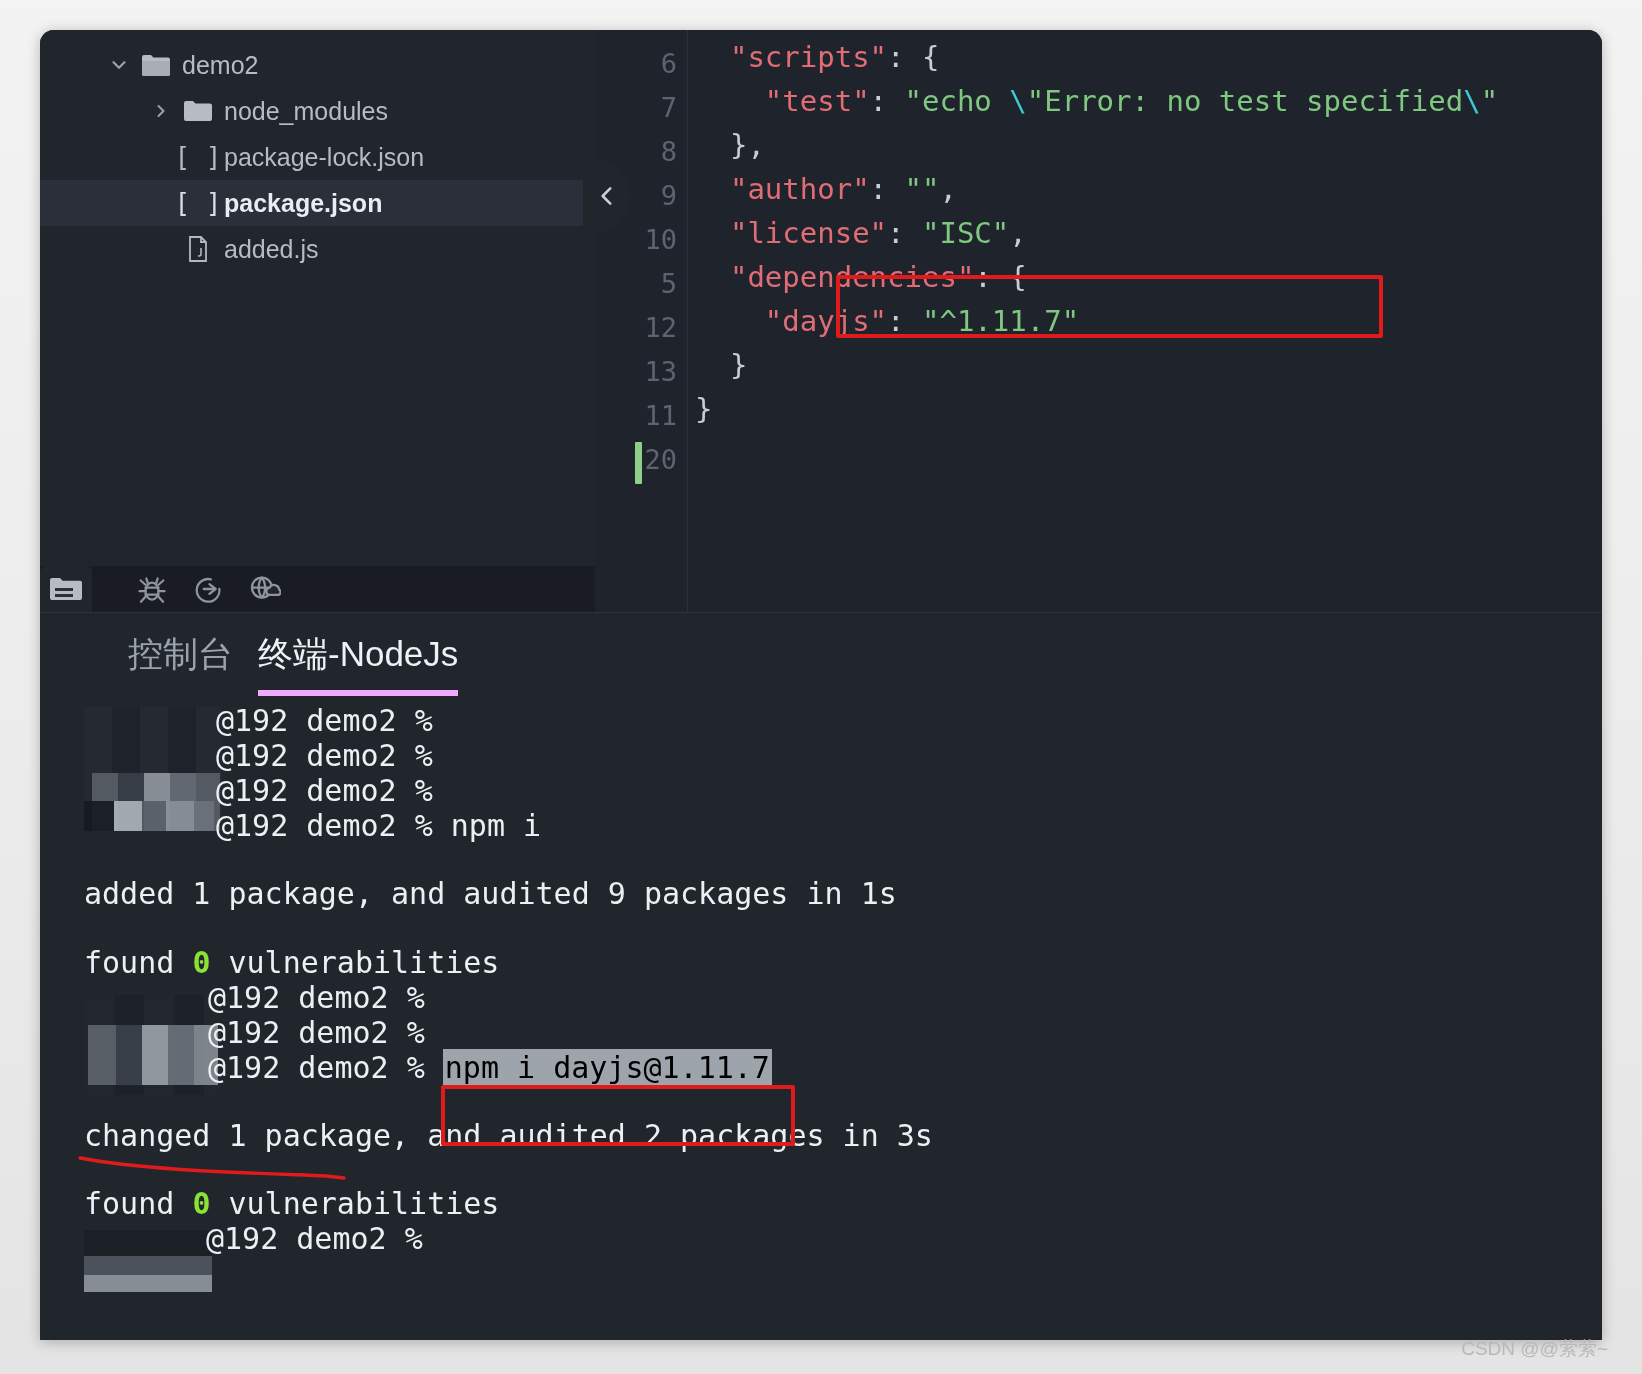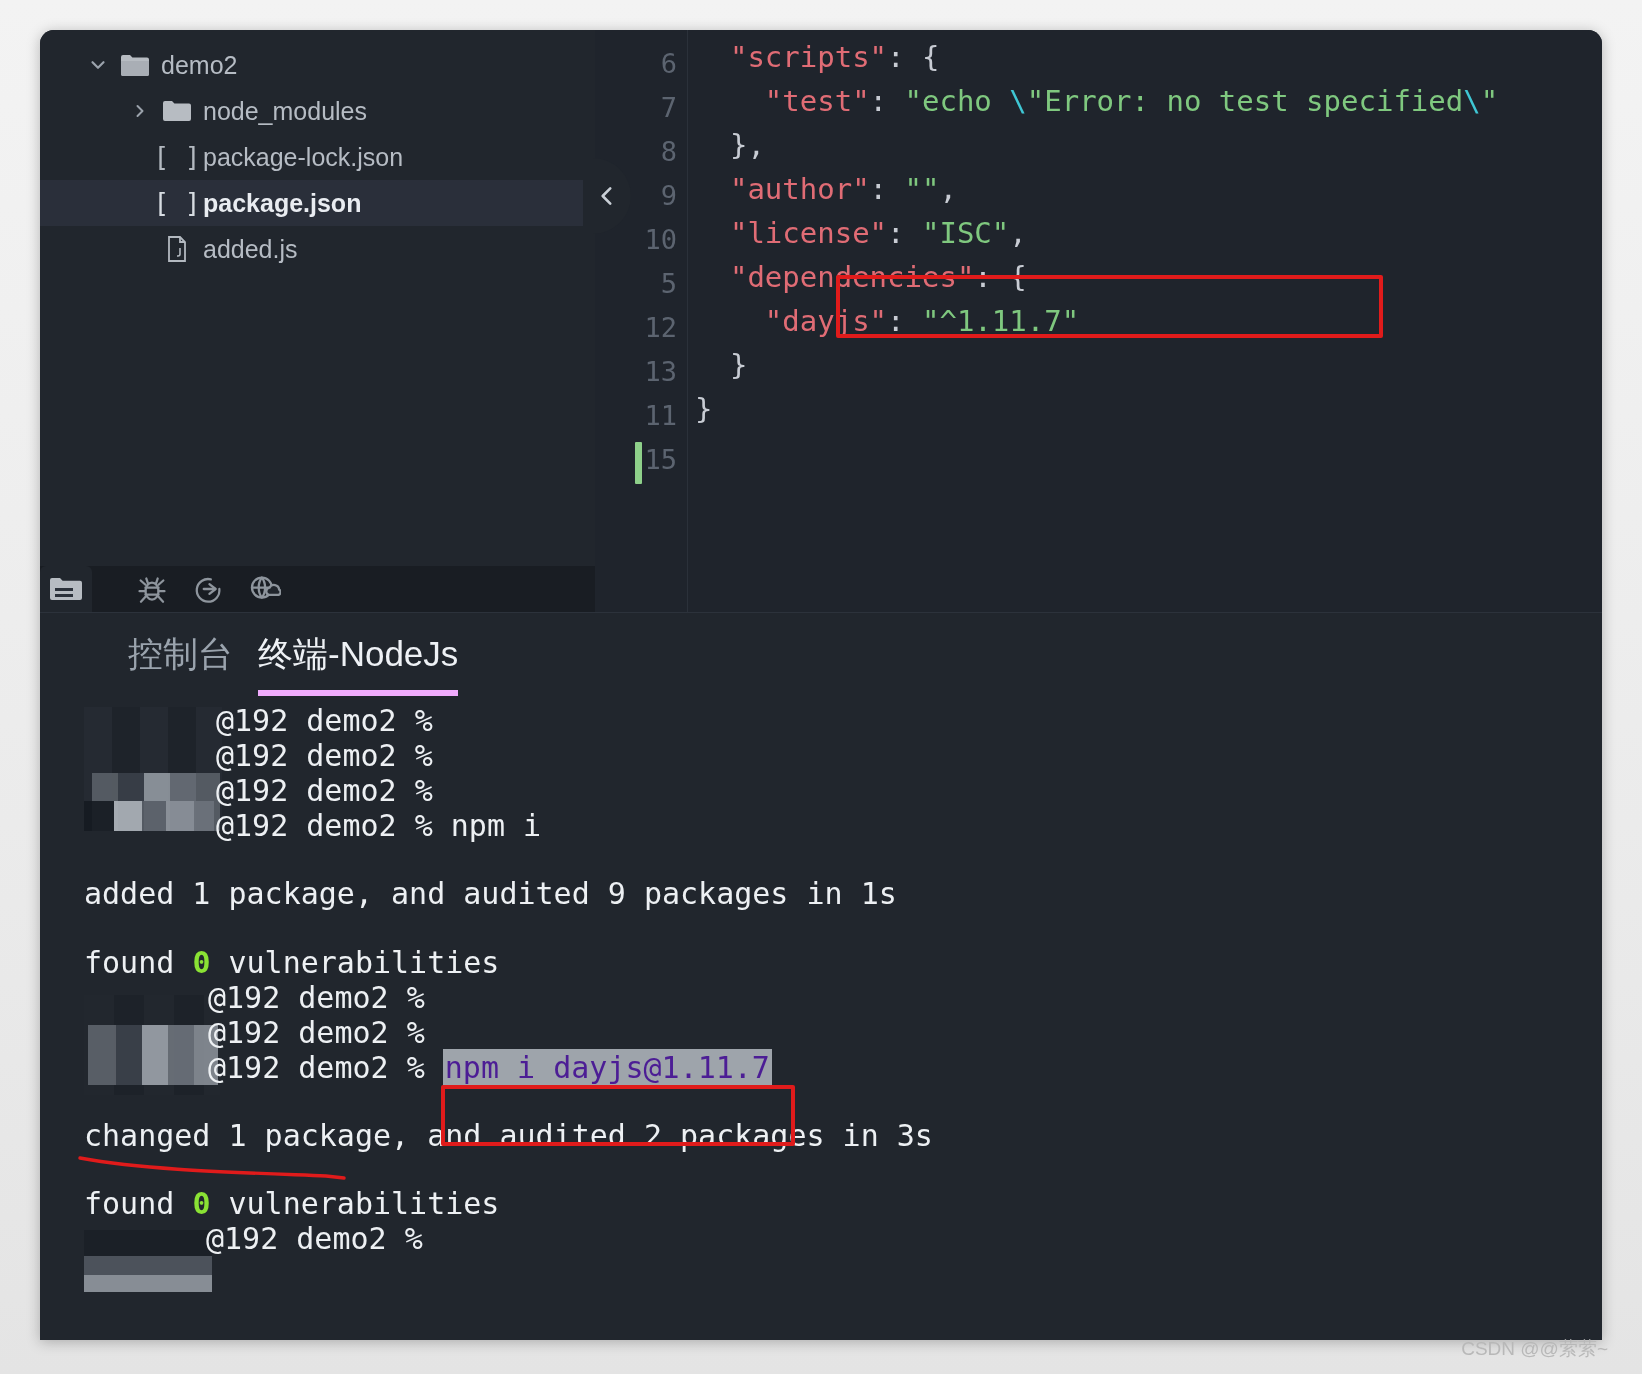--- a/index.html
+++ b/index.html
@@ -24,21 +24,21 @@
   #upper{
     position:absolute;left:0;top:0;width:100%;height:582px;
   }
   #tree{
     position:absolute;left:0;top:0;width:555px;height:582px;
     background:#21262d;
   }
   .tree-row{
     display:flex;align-items:center;
     height:46px;
-    padding-left:1px;
+    padding-left:22px;
     color:#b6bcc4;
     font-size:25px;
     white-space:nowrap;
     cursor:default;
   }
   .tree-row.selected{background:#2a2f3a;color:#e9ecf1;font-weight:bold;}
   .twisty{
     width:34px;flex:0 0 34px;display:flex;align-items:center;justify-content:center;
     color:#9aa2ab;font-size:22px;
   }
@@ -131,21 +131,21 @@
     color:#edf0f3;
     overflow:hidden;
   }
   .tline{position:absolute;left:44px;white-space:pre;}
   .gr{color:#8ae234;font-weight:bold;}
   .blur{
     position:absolute;
     filter:blur(0px);
     image-rendering:pixelated;
   }
-  .sel{background:#9ea4ab;color:#4c1d95;padding:1px 2px;}
+  .sel{background:#9ea4ab;color:#000000;padding:1px 2px;}
   #redbox-term{
     position:absolute;left:401px;top:1055px;width:346px;height:53px;
     border:4px solid #e01b1b;border-radius:2px;pointer-events:none;z-index:9;
   }
   #watermark{
     position:absolute;right:34px;bottom:12px;
     color:#b8b8b8;font-size:19px;
     font-family:"Liberation Sans", sans-serif;
   }
   svg{display:block;}
@@ -223,21 +223,21 @@
       <div id="gutter">
         <span class="lnum" style="top:18px">6</span>
         <span class="lnum" style="top:62px">7</span>
         <span class="lnum" style="top:106px">8</span>
         <span class="lnum" style="top:150px">9</span>
         <span class="lnum" style="top:194px">10</span>
         <span class="lnum" style="top:238px">5</span>
         <span class="lnum" style="top:282px">12</span>
         <span class="lnum" style="top:326px">13</span>
         <span class="lnum" style="top:370px">11</span>
-        <span class="lnum" style="top:414px">15</span>
+        <span class="lnum" style="top:414px">20</span>
         <div id="changebar"></div>
       </div>
 
       <div id="code">
         <div class="cl" style="top:10px"><span class="p">  </span><span class="k">"scripts"</span><span class="p">: {</span></div>
         <div class="cl" style="top:54px"><span class="p">    </span><span class="k">"test"</span><span class="p">: </span><span class="s">"echo </span><span class="esc">\</span><span class="s">"Error: no test specified</span><span class="esc">\</span><span class="s">"</span></div>
         <div class="cl" style="top:98px"><span class="p">  },</span></div>
         <div class="cl" style="top:142px"><span class="p">  </span><span class="k">"author"</span><span class="p">: </span><span class="s">""</span><span class="p">,</span></div>
         <div class="cl" style="top:186px"><span class="p">  </span><span class="k">"license"</span><span class="p">: </span><span class="s">"ISC"</span><span class="p">,</span></div>
         <div class="cl" style="top:230px"><span class="p">  </span><span class="k">"dependencies"</span><span class="p">: {</span></div>

